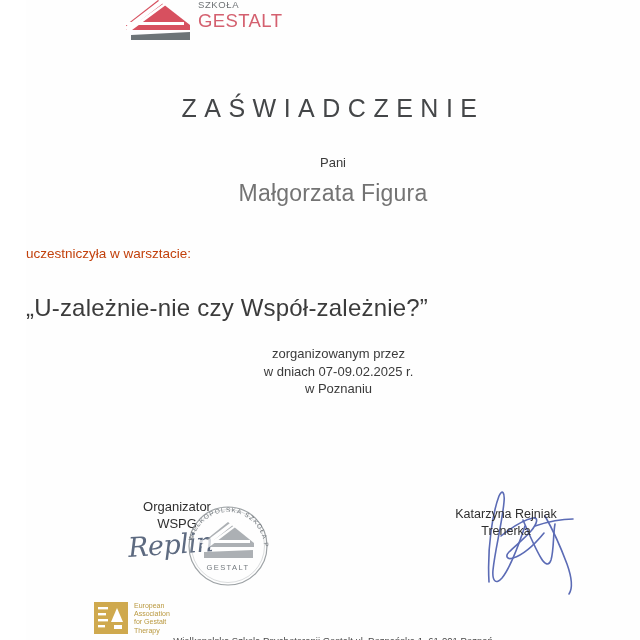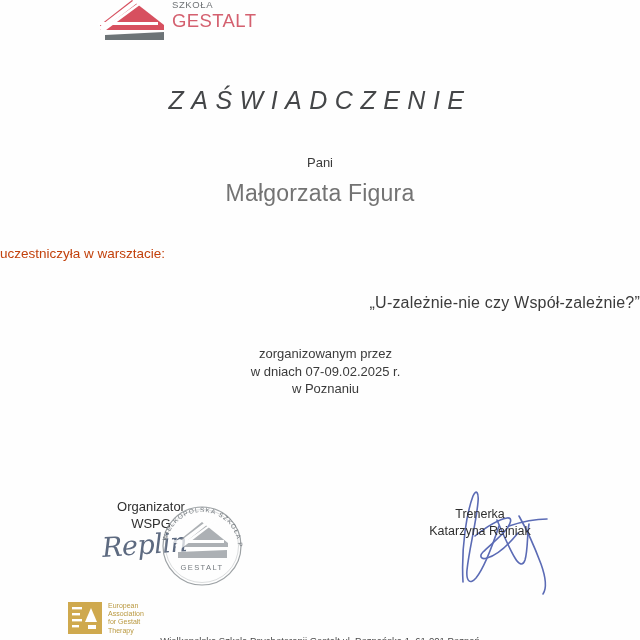--- a/index.html
+++ b/index.html
@@ -14,20 +14,21 @@
     overflow: hidden;
     font-family: "Liberation Sans", sans-serif;
     color: #3b3b3b;
     -webkit-font-smoothing: antialiased;
   }
 
   .page {
     position: absolute;
     inset: 0;
     background: #fefefe;
+    margin-left: 26px;
   }
 
   
   .logo-block {
     position: absolute;
     left: 98px;
     top: 0px;
     width: 260px;
     height: 46px;
   }
@@ -58,27 +59,26 @@
     line-height: 20px;
     margin-top: 1px;
     white-space: nowrap;
   }
 
   
   .cert-title {
     position: absolute;
     left: 0;
     right: 0;
-    top: 86px;
+    top: 94px;
     text-align: center;
     font-size: 25px;
     letter-spacing: 7.5px;
     color: #444648;
     font-weight: 400;
-    font-style: italic;
   }
 
   
   .salutation {
     position: absolute;
     left: 0; right: 0;
     top: 155px;
     text-align: center;
     font-size: 13px;
     color: #3b3b3b;
@@ -100,22 +100,22 @@
     left: 0; right: 0;
     top: 246px;
     text-align: left;
     font-size: 13.5px;
     color: #c2410c;
   }
   .workshop-title {
     position: absolute;
     left: 0; right: 0;
     top: 294px;
-    text-align: right;
-    font-size: 16px;
+    text-align: left;
+    font-size: 24px;
     color: #3b3b3b;
     letter-spacing: 0.2px;
   }
 
   
   .organizer-block {
     position: absolute;
     left: 0; right: 0;
     top: 345px;
     text-align: center;
@@ -300,22 +300,22 @@
     <svg class="sig-scribble" viewBox="0 0 150 110">
       <g fill="none" stroke="#5b6bb5" stroke-width="1.6" stroke-linecap="round">
         <path d="M40 96 C38 60 44 26 50 10 C53 3 56 6 55 16 C53 38 46 64 44 84 C43 95 47 99 53 92 C62 81 70 58 76 40"></path>
         <path d="M52 50 C62 42 74 34 84 32 C90 31 88 38 82 45 C75 53 66 60 60 66 C56 70 58 74 64 72 C74 69 86 58 95 47"></path>
         <path d="M74 34 C80 48 86 62 92 72 C96 79 100 80 102 74 C105 64 104 48 106 38"></path>
         <path d="M96 30 C104 44 112 62 118 78 C123 92 124 102 120 108"></path>
         <path d="M86 40 C98 36 112 33 124 33"></path>
       </g>
     </svg>
     <div class="sig-right-label">
+      <div>Katarzyna Rejniak</div>
       <div>Trenerka</div>
-      <div>Katarzyna Rejniak</div>
     </div>
   </div>
 
   <div class="eagt">
     <svg class="eagt-mark" viewBox="0 0 34 32">
       <rect x="0" y="0" width="34" height="32" fill="#cfa94e"></rect>
       <rect x="4" y="5" width="10" height="2.4" fill="#ffffff"></rect>
       <rect x="4" y="11" width="8" height="2.4" fill="#ffffff"></rect>
       <rect x="4" y="17" width="10" height="2.4" fill="#ffffff"></rect>
       <rect x="4" y="23" width="7" height="2.4" fill="#ffffff"></rect>

